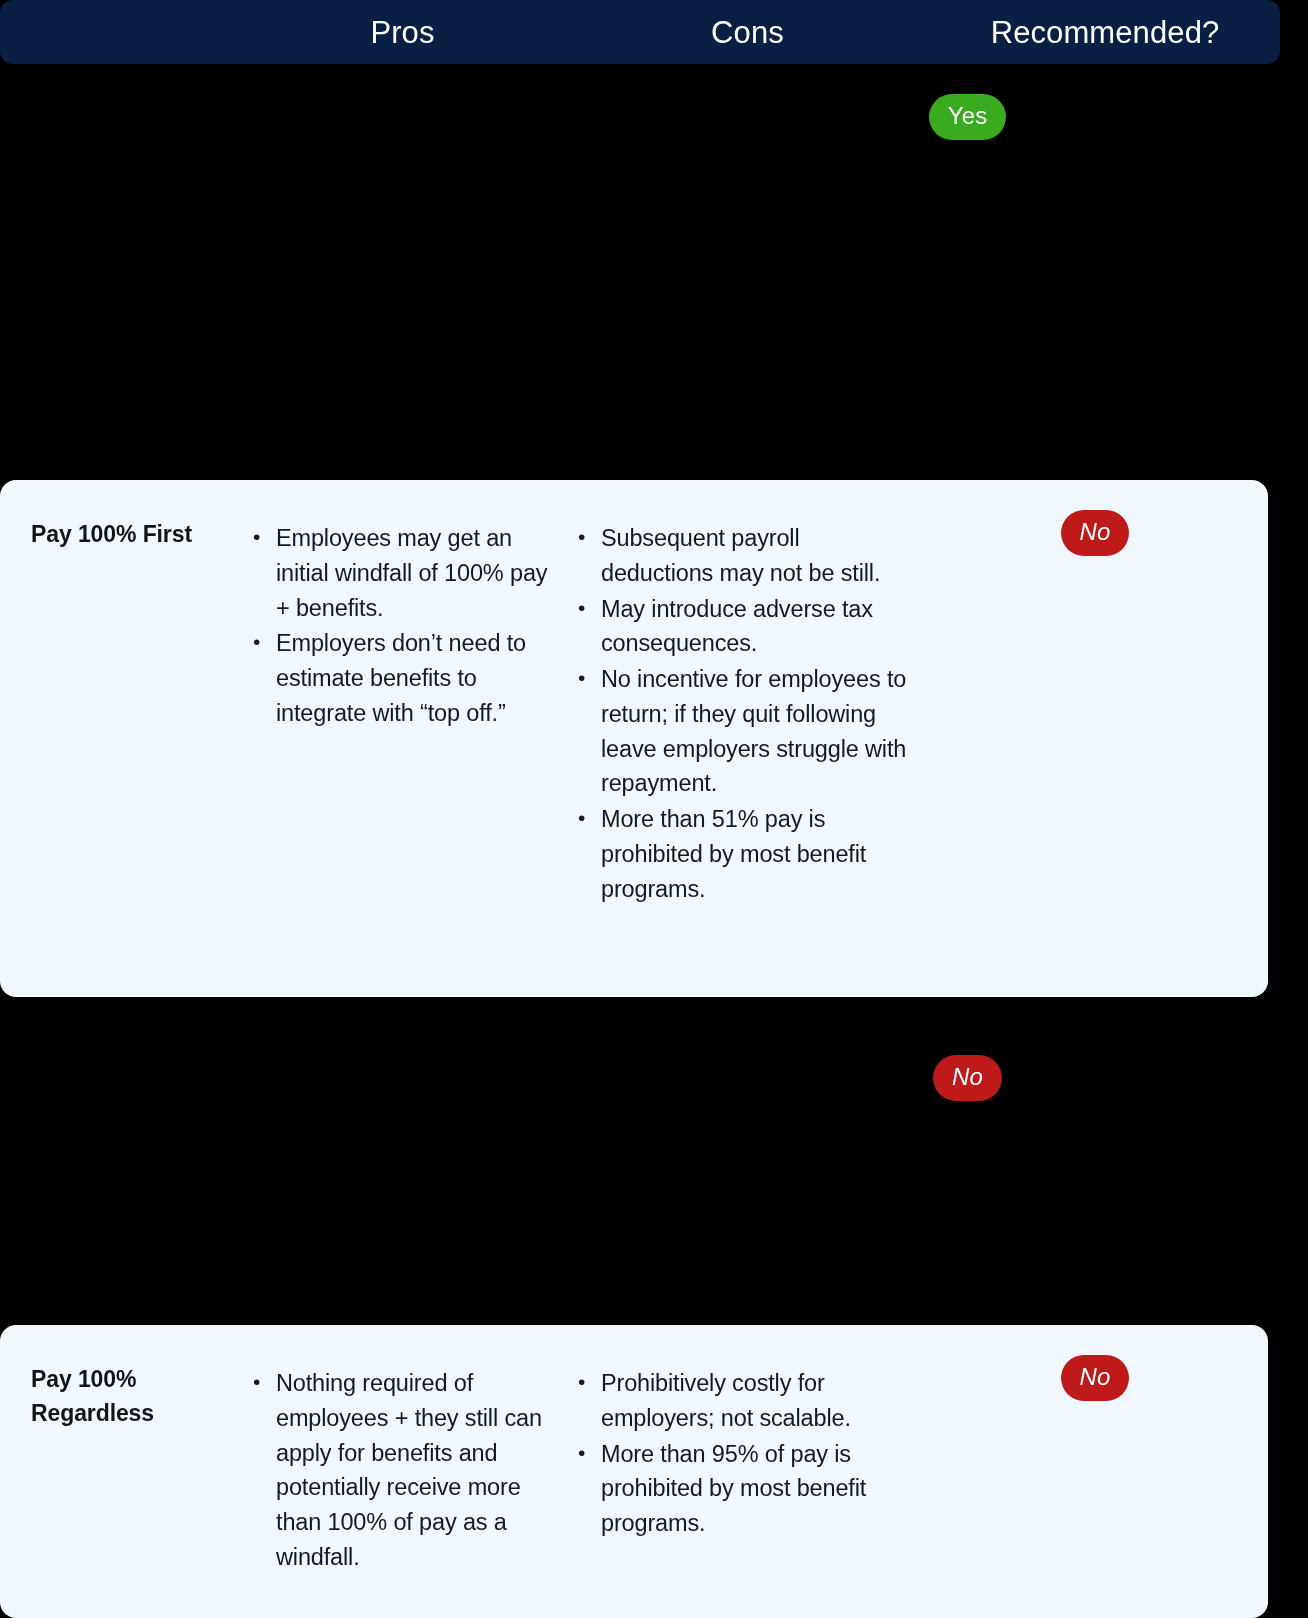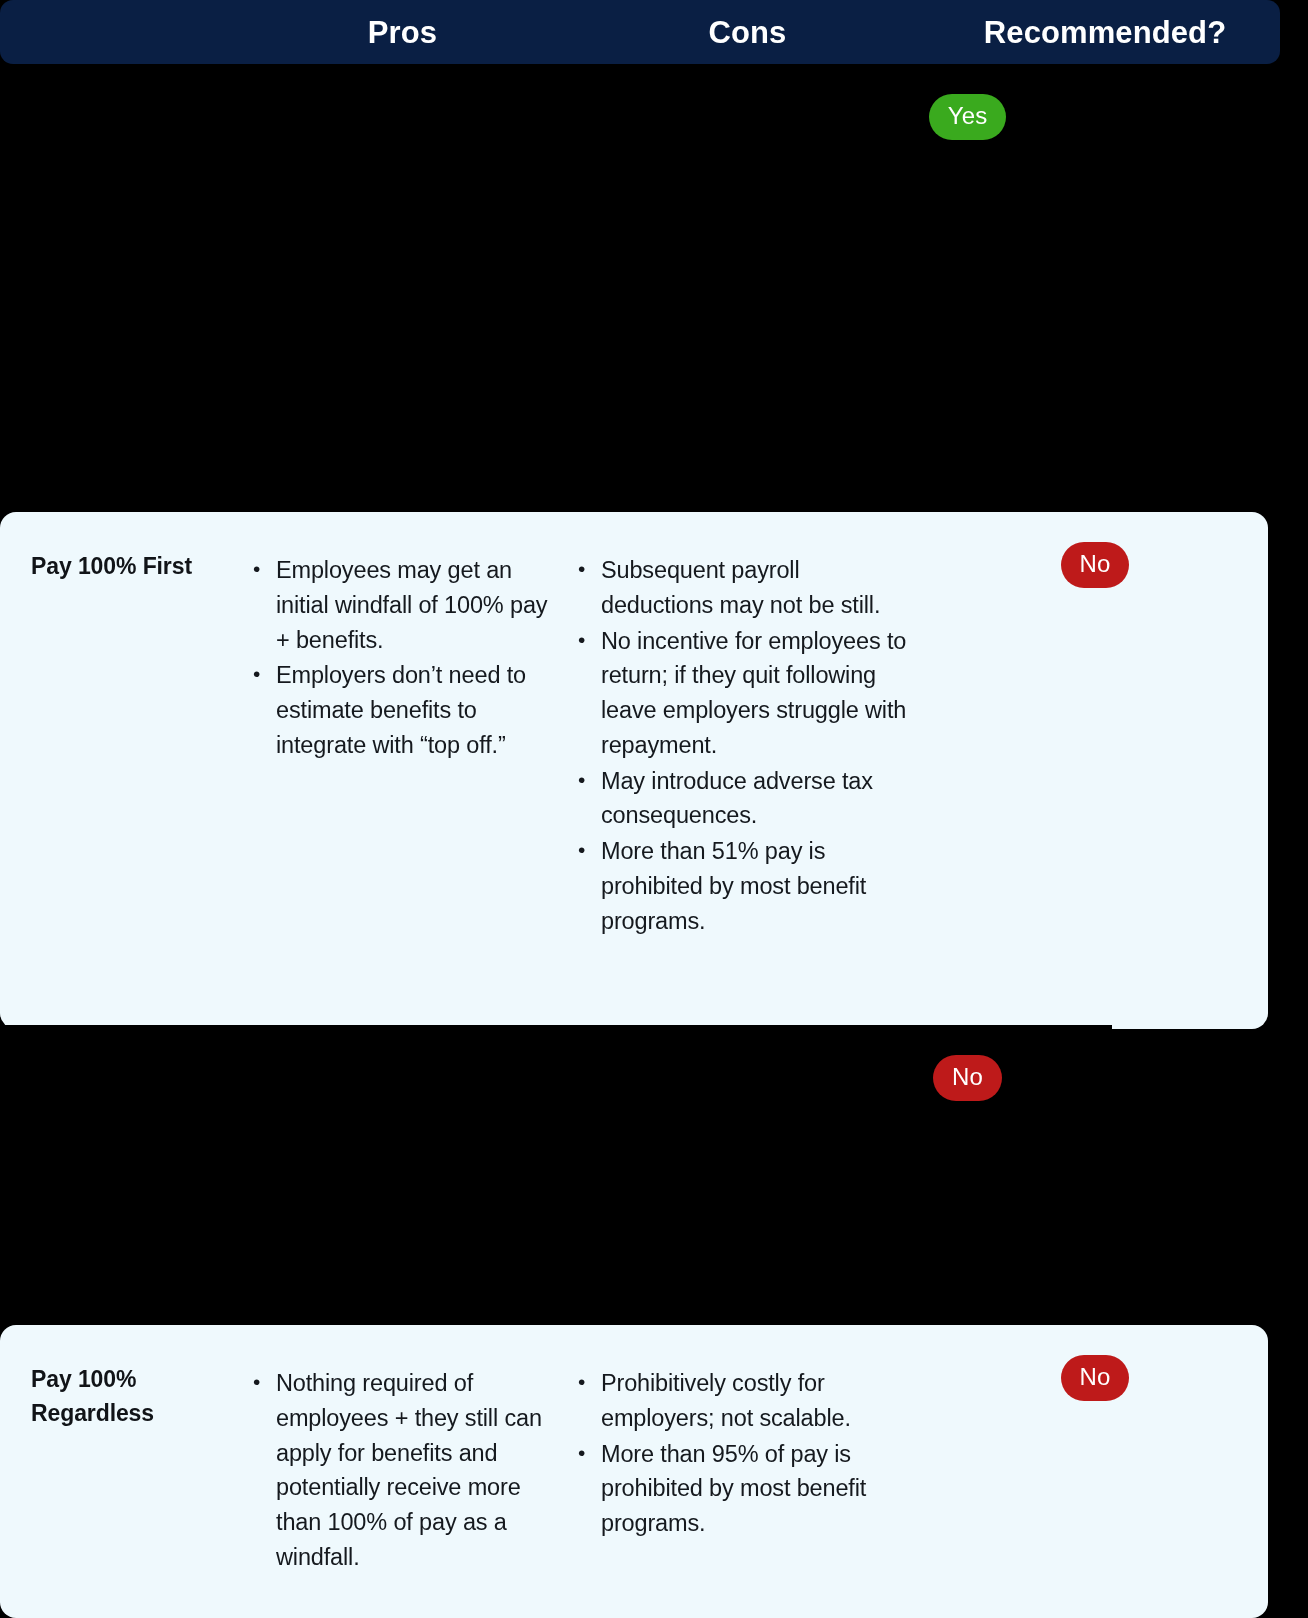--- a/index.html
+++ b/index.html
@@ -30,21 +30,21 @@
     width: 1280px;
     height: 64px;
     background: #0A1F44;
     border-radius: 13px 13px 13px 13px;
     display: flex;
     align-items: center;
   }
   .col-label {
     color: #FFFFFF;
     font-size: 31px;
-    font-weight: 700;
+    font-weight: 400;
     line-height: 1;
     text-align: center;
     letter-spacing: 0.1px;
   }
   .hcol-label   { width: 240px; }
   .hcol-pros    { width: 325px; }
   .hcol-cons    { width: 365px; }
   .hcol-rec     { width: 350px; }
 
   
@@ -58,21 +58,21 @@
     width: 1268px;
     background: #EFF9FD;
     border-radius: 16px;
   }
   .row.blank {
     width: 1112px;
     background: #000000;
   }
 
   .row-1 { top: 64px;   height: 444px; }
-  .row-2 { top: 512px;  height: 517px; }
+  .row-2 { top: 480px;  height: 517px; }
   .row-3 { top: 1025px; height: 300px; }
   .row-4 { top: 1325px; height: 293px;
            border-radius: 16px 16px 0 0; }
 
   .cell {
     box-sizing: border-box;
   }
   .cell-label {
     width: 240px;
     padding: 38px 18px 0 31px;
@@ -129,21 +129,21 @@
     display: inline-block;
     color: #FFFFFF;
     font-size: 24px;
     font-weight: 400;
     line-height: 1;
     padding: 10px 19px 12px 19px;
     border-radius: 999px;
     letter-spacing: 0.1px;
   }
   .badge-yes { background: #3AAA1E; }
-  .badge-no  { background: #BE1A1A; }
+  .badge-no  { background: #BE1A1A; font-style: italic; }
 </style>
 </head>
 <body>
 
 <div class="comparison-table">
 
   <div class="table-header">
     <div class="col-label hcol-label"></div>
     <div class="col-label hcol-pros">Pros</div>
     <div class="col-label hcol-cons">Cons</div>
@@ -171,22 +171,22 @@
     </div>
     <div class="cell cell-pros">
       <ul class="bullets">
           <li>Employees may get an initial windfall of 100% pay + benefits.</li>
           <li>Employers don’t need to estimate benefits to integrate with “top off.”</li>
         </ul>
     </div>
     <div class="cell cell-cons">
       <ul class="bullets">
           <li>Subsequent payroll deductions may not be still.</li>
+          <li>May introduce adverse tax consequences.</li>
           <li>No incentive for employees to return; if they quit following leave employers struggle with repayment.</li>
-          <li>May introduce adverse tax consequences.</li>
           <li>More than 51% pay is prohibited by most benefit programs.</li>
         </ul>
     </div>
     <div class="cell cell-rec">
       <span class="badge badge-no">No</span>
     </div>
   </div>
 
   <div class="row blank row-3">
     <div class="cell cell-label">

